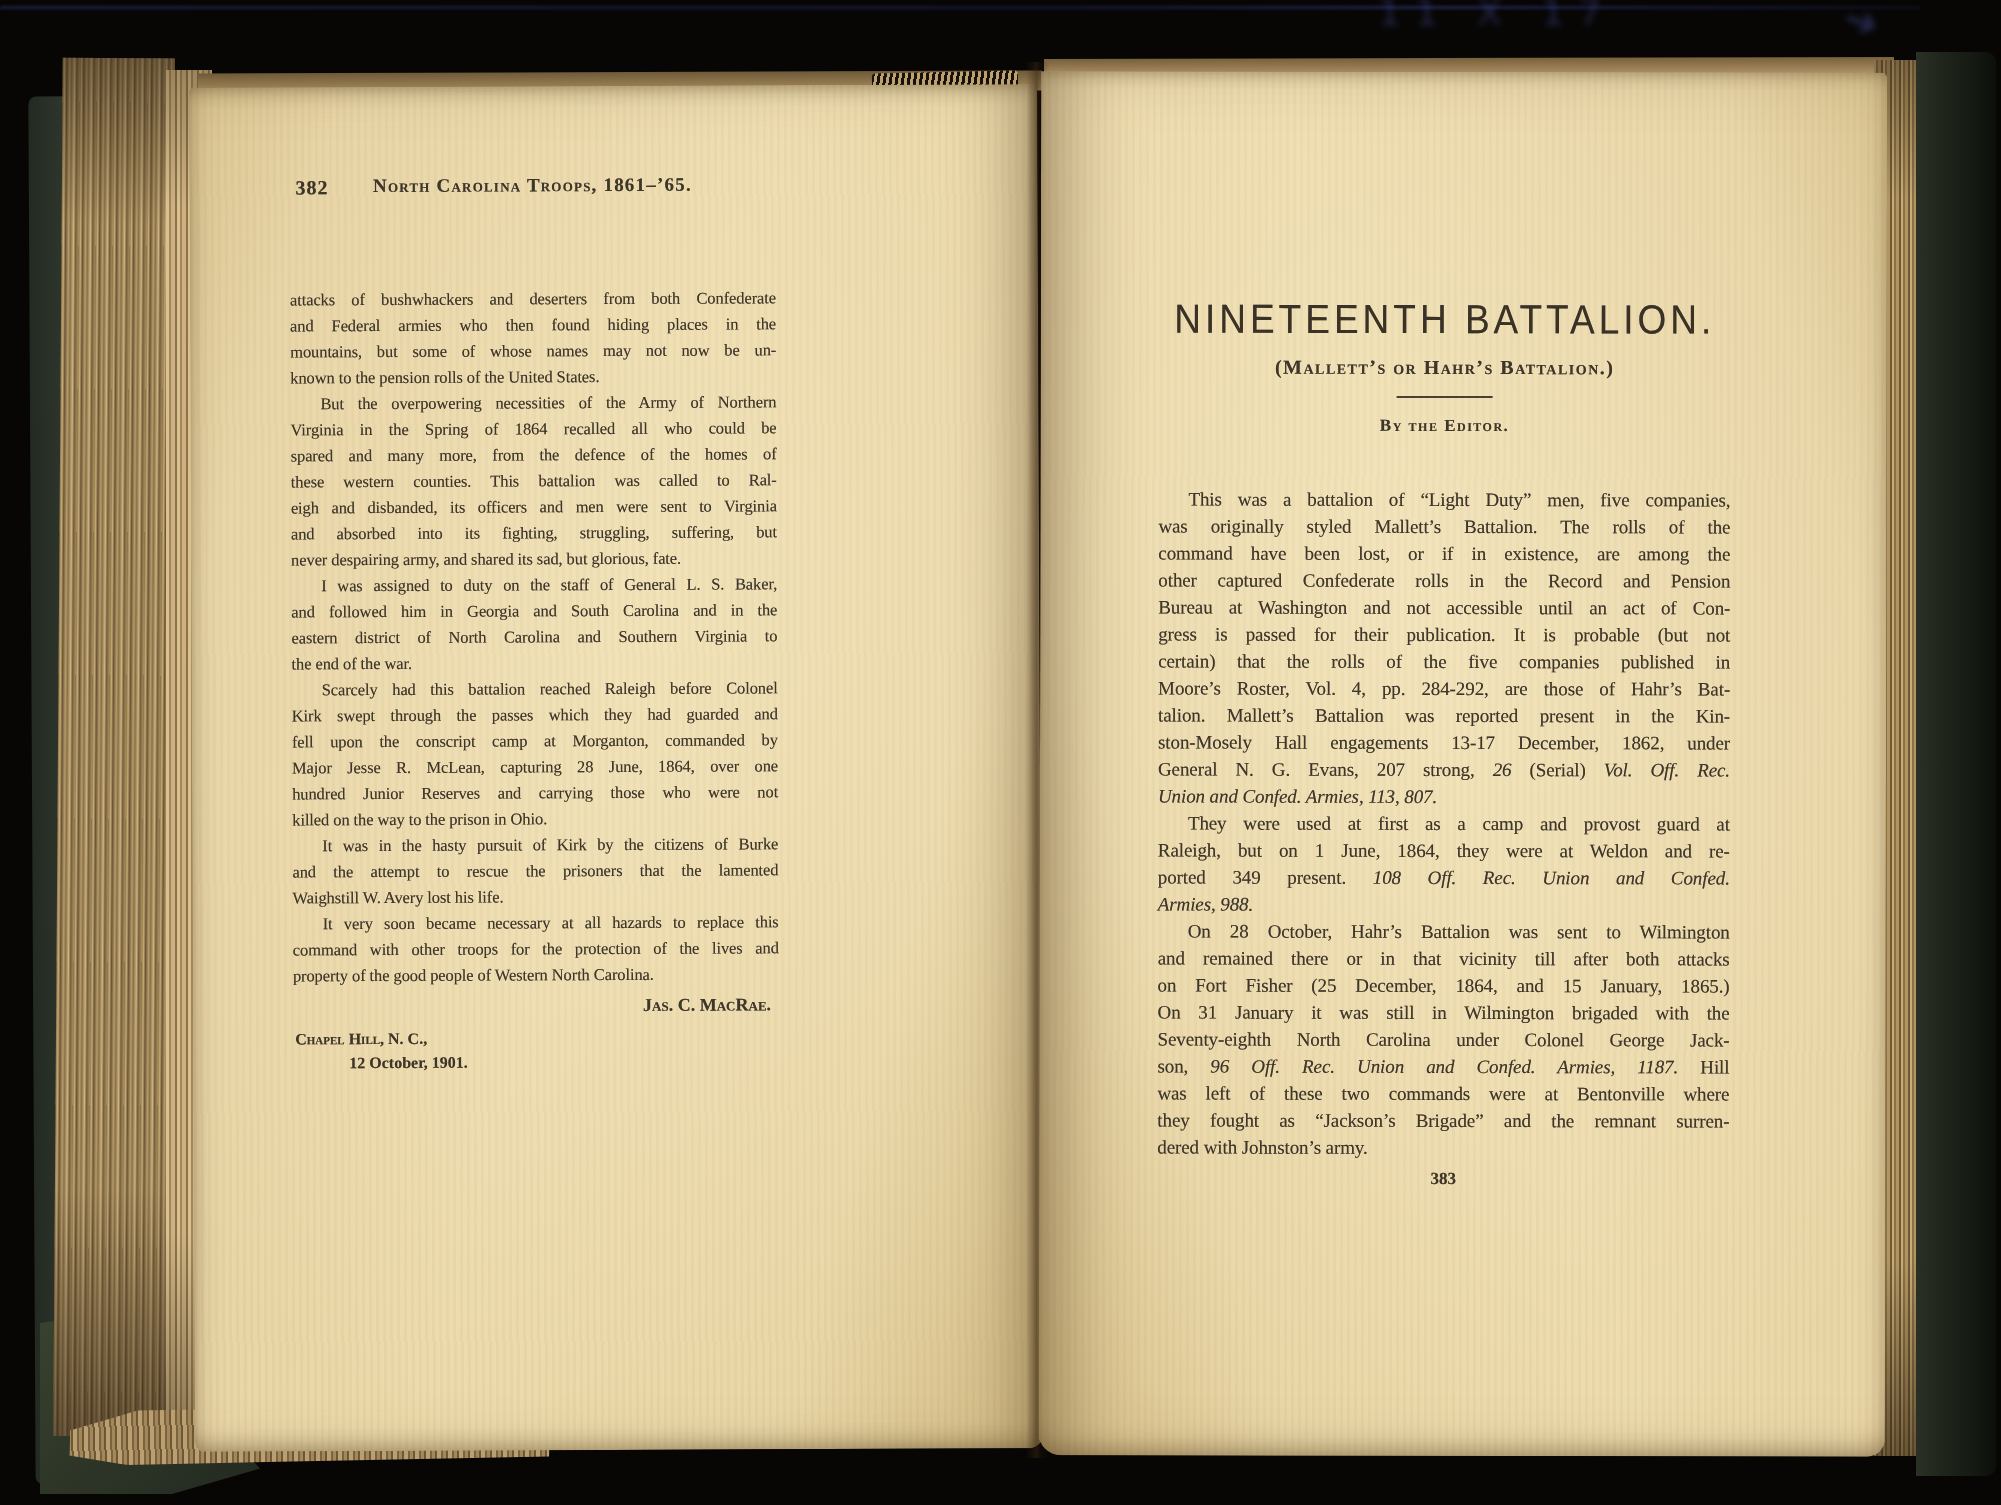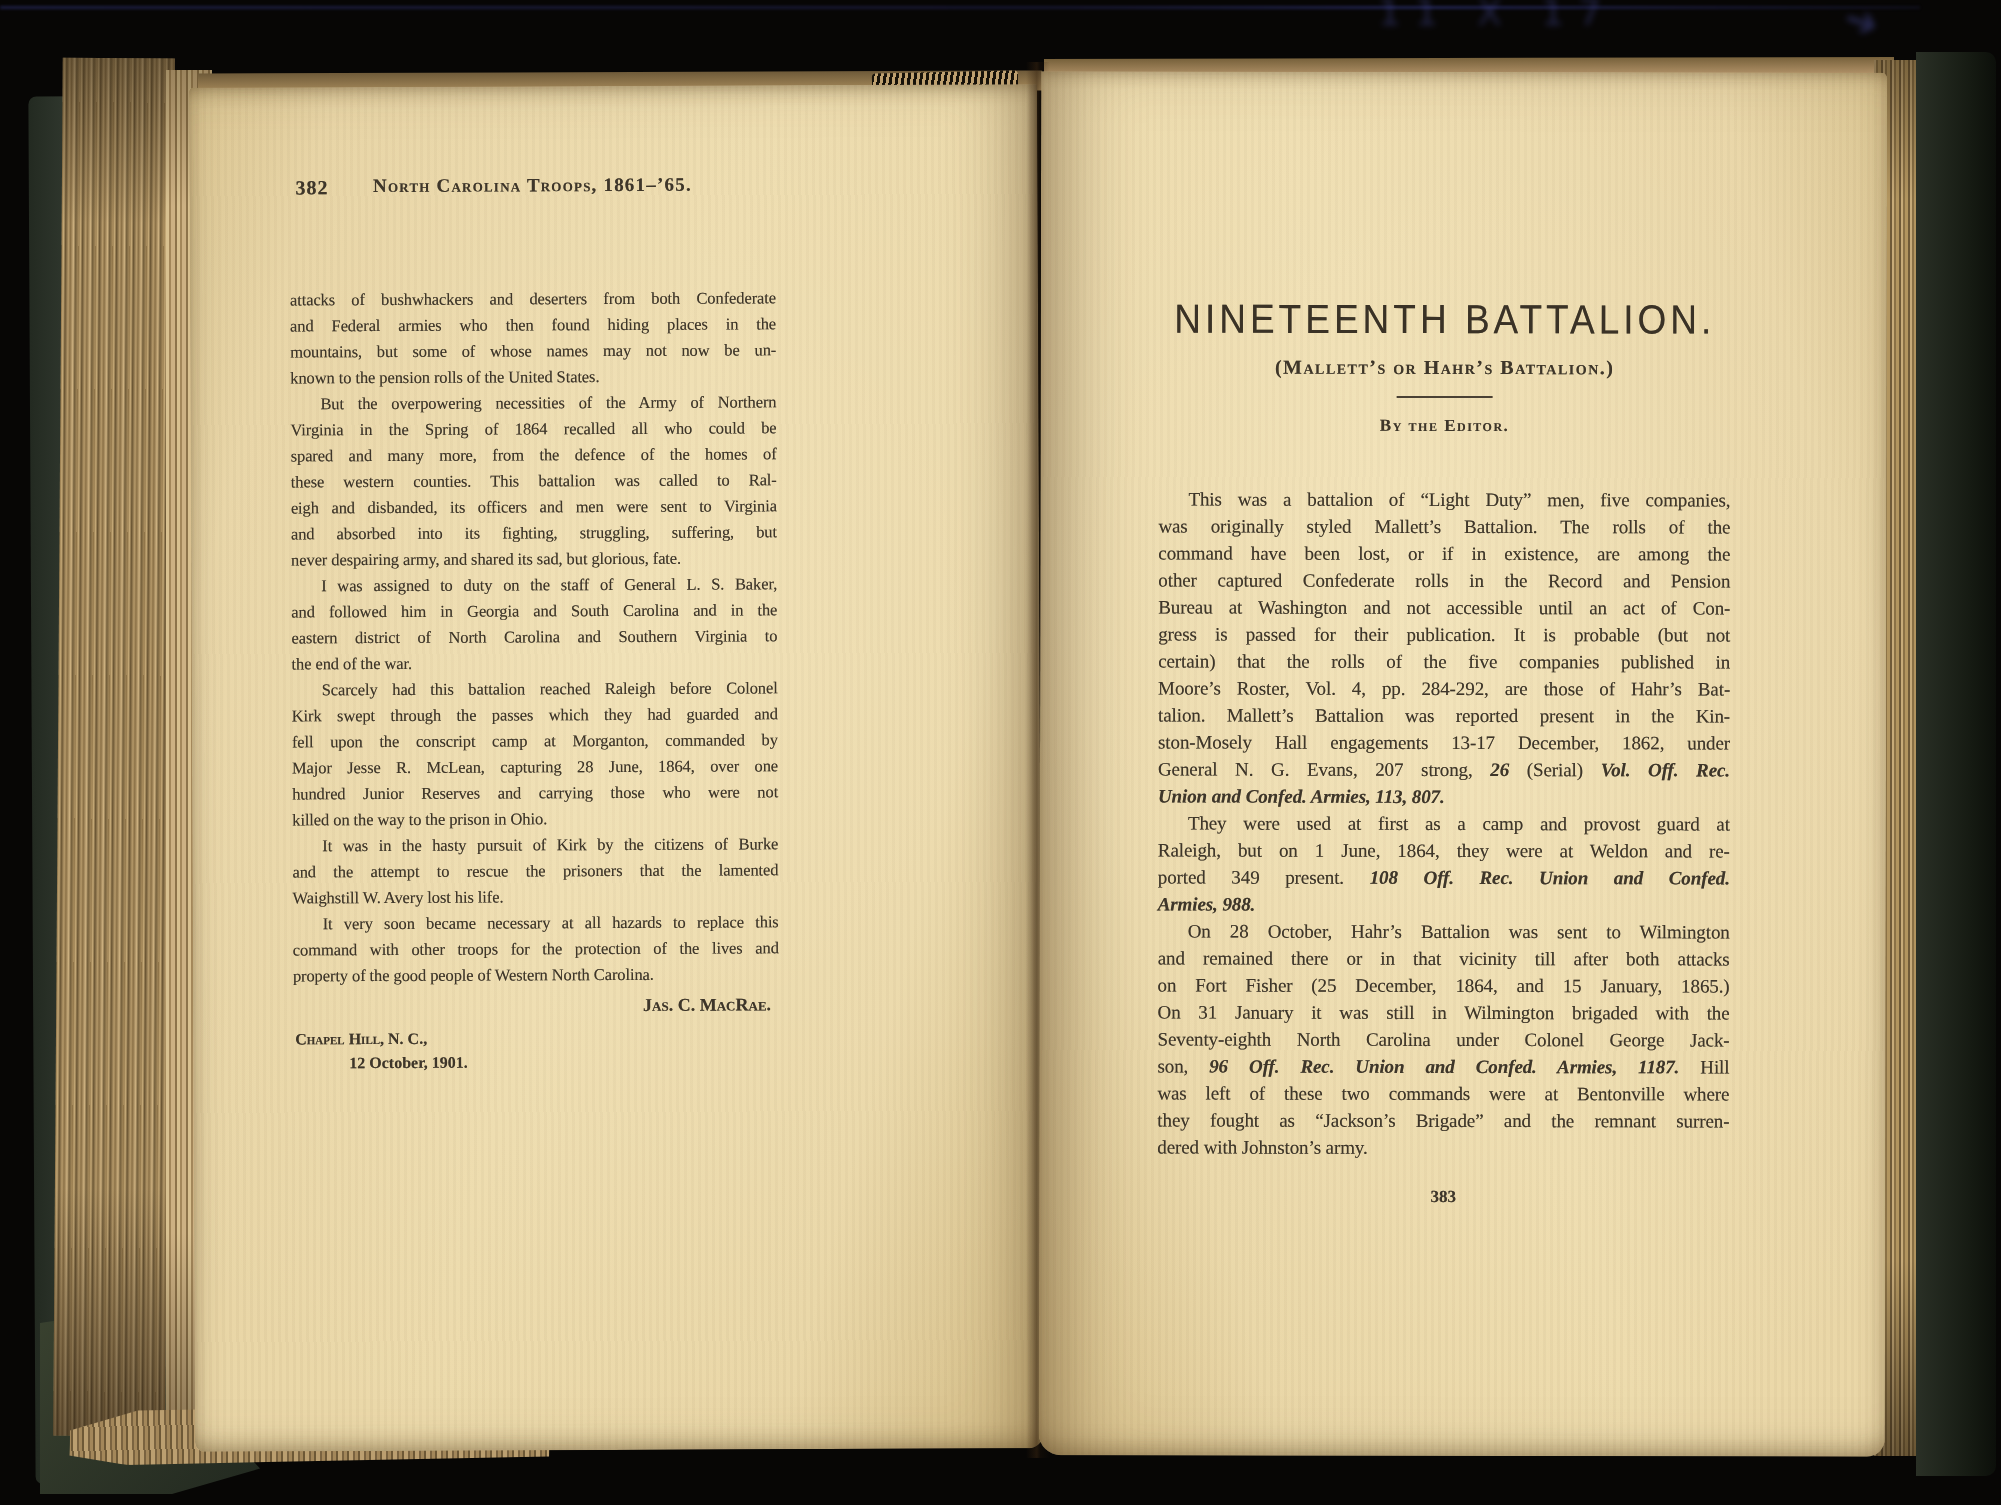--- a/index.html
+++ b/index.html
@@ -133,36 +133,36 @@
   .lp-header{position:relative;height:30px;}
   .lp-pagenum{position:absolute;left:6px;top:1px;font-size:20px;font-weight:bold;letter-spacing:1px;}
   .lp-runhead{text-align:center;font-variant:small-caps;font-weight:bold;font-size:19px;letter-spacing:1.2px;}
 
   .lp-body{margin-top:82px;font-size:16.5px;line-height:26px;letter-spacing:-.1px;}
   .rp-body{font-size:19px;line-height:27px;letter-spacing:-.1px;}
 
   .tline{text-align:justify;text-align-last:justify;text-justify:inter-word;}
   .tline.lastline{text-align-last:left;}
   .tline.indent{text-indent:30px;}
-  .it{font-style:italic;font-weight:bold;}
+  .it{font-style:italic;}
 
   .lp-signature{text-align:right;padding-right:8px;font-variant:small-caps;font-weight:bold;font-size:18px;line-height:30px;margin-top:2px;}
   .lp-dateline1{font-variant:small-caps;font-weight:bold;font-size:16px;margin-top:6px;margin-left:2px;line-height:24px;}
   .lp-dateline2{font-size:16px;font-weight:bold;margin-left:56px;line-height:24px;}
 
   .rp-title{
     text-align:center;
     font-family:"Liberation Sans","DejaVu Sans",sans-serif;
     font-size:37px;letter-spacing:4px;font-weight:400;color:#3a3226;
     transform:scale(1,1.1);line-height:40px;
   }
   .rp-subtitle{text-align:center;font-variant:small-caps;font-weight:bold;font-size:20px;letter-spacing:1.5px;margin-top:16px;line-height:22px;}
   .rp-rule{width:96px;height:2px;background:#4a4134;margin:18px auto 16px;}
   .rp-byline{text-align:center;font-variant:small-caps;font-weight:bold;font-size:17px;letter-spacing:1.5px;line-height:24px;margin-bottom:48px;}
-  .rp-footer{text-align:center;font-size:17px;font-weight:bold;margin-top:26px;}
+  .rp-footer{text-align:center;font-size:17px;font-weight:bold;margin-top:8px;}
 </style>
 </head>
 <body>
 
 <div class="stage">
 
   <div class="blue-line"></div>
   <div class="blue-note">11 X 17</div>
   <div class="blue-arrow">➔</div>
 

